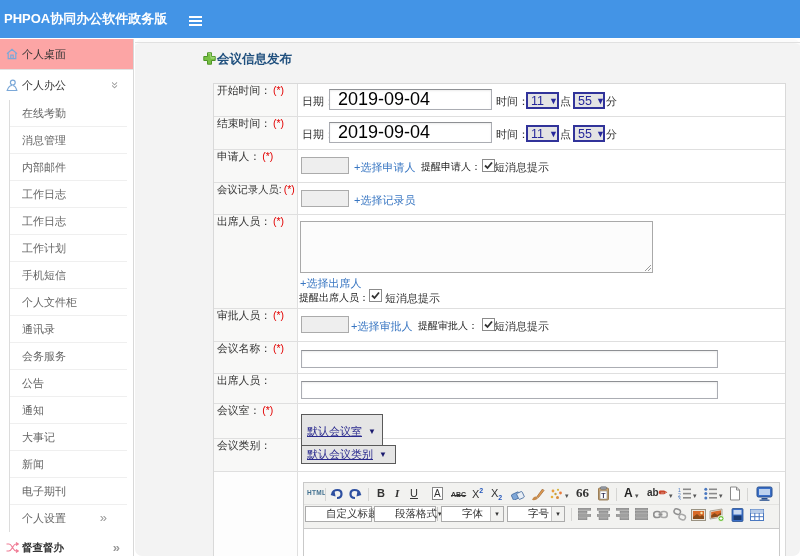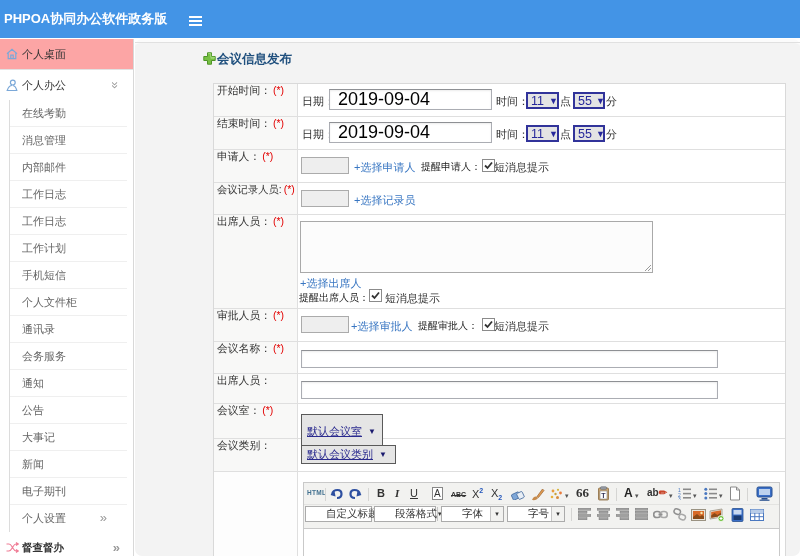--- a/index.html
+++ b/index.html
@@ -84,22 +84,22 @@
     <div class="sub">在线考勤</div>
     <div class="sub">消息管理</div>
     <div class="sub">内部邮件</div>
     <div class="sub">工作日志</div>
     <div class="sub">工作日志</div>
     <div class="sub">工作计划</div>
     <div class="sub">手机短信</div>
     <div class="sub">个人文件柜</div>
     <div class="sub">通讯录</div>
     <div class="sub">会务服务</div>
+    <div class="sub">公告</div>
     <div class="sub">通知</div>
-    <div class="sub">公告</div>
     <div class="sub">大事记</div>
     <div class="sub">新闻</div>
     <div class="sub">电子期刊</div>
     <div class="sub" style="border-bottom:none;">个人设置<span class="chev" style="right:20px;top:0;">»</span></div>
   </div>
   <div class="side-item" style="font-weight:bold; font-size:10.5px;">
     <svg width="13" height="11" viewBox="0 0 13 11">
         <path d="M0.5 2 H3 C5 2 5.5 4 6.5 5.5 C7.5 7 8 9 10 9 H11.5 M0.5 9 H3 C5 9 5.5 7 6.5 5.5 C7.5 4 8 2 10 2 H11.5 M10 0.5 L12.3 2 L10 3.5 M10 7.5 L12.3 9 L10 10.5" fill="none" stroke="#F07C95" stroke-width="1.1"></path>
       </svg>
     督查督办

